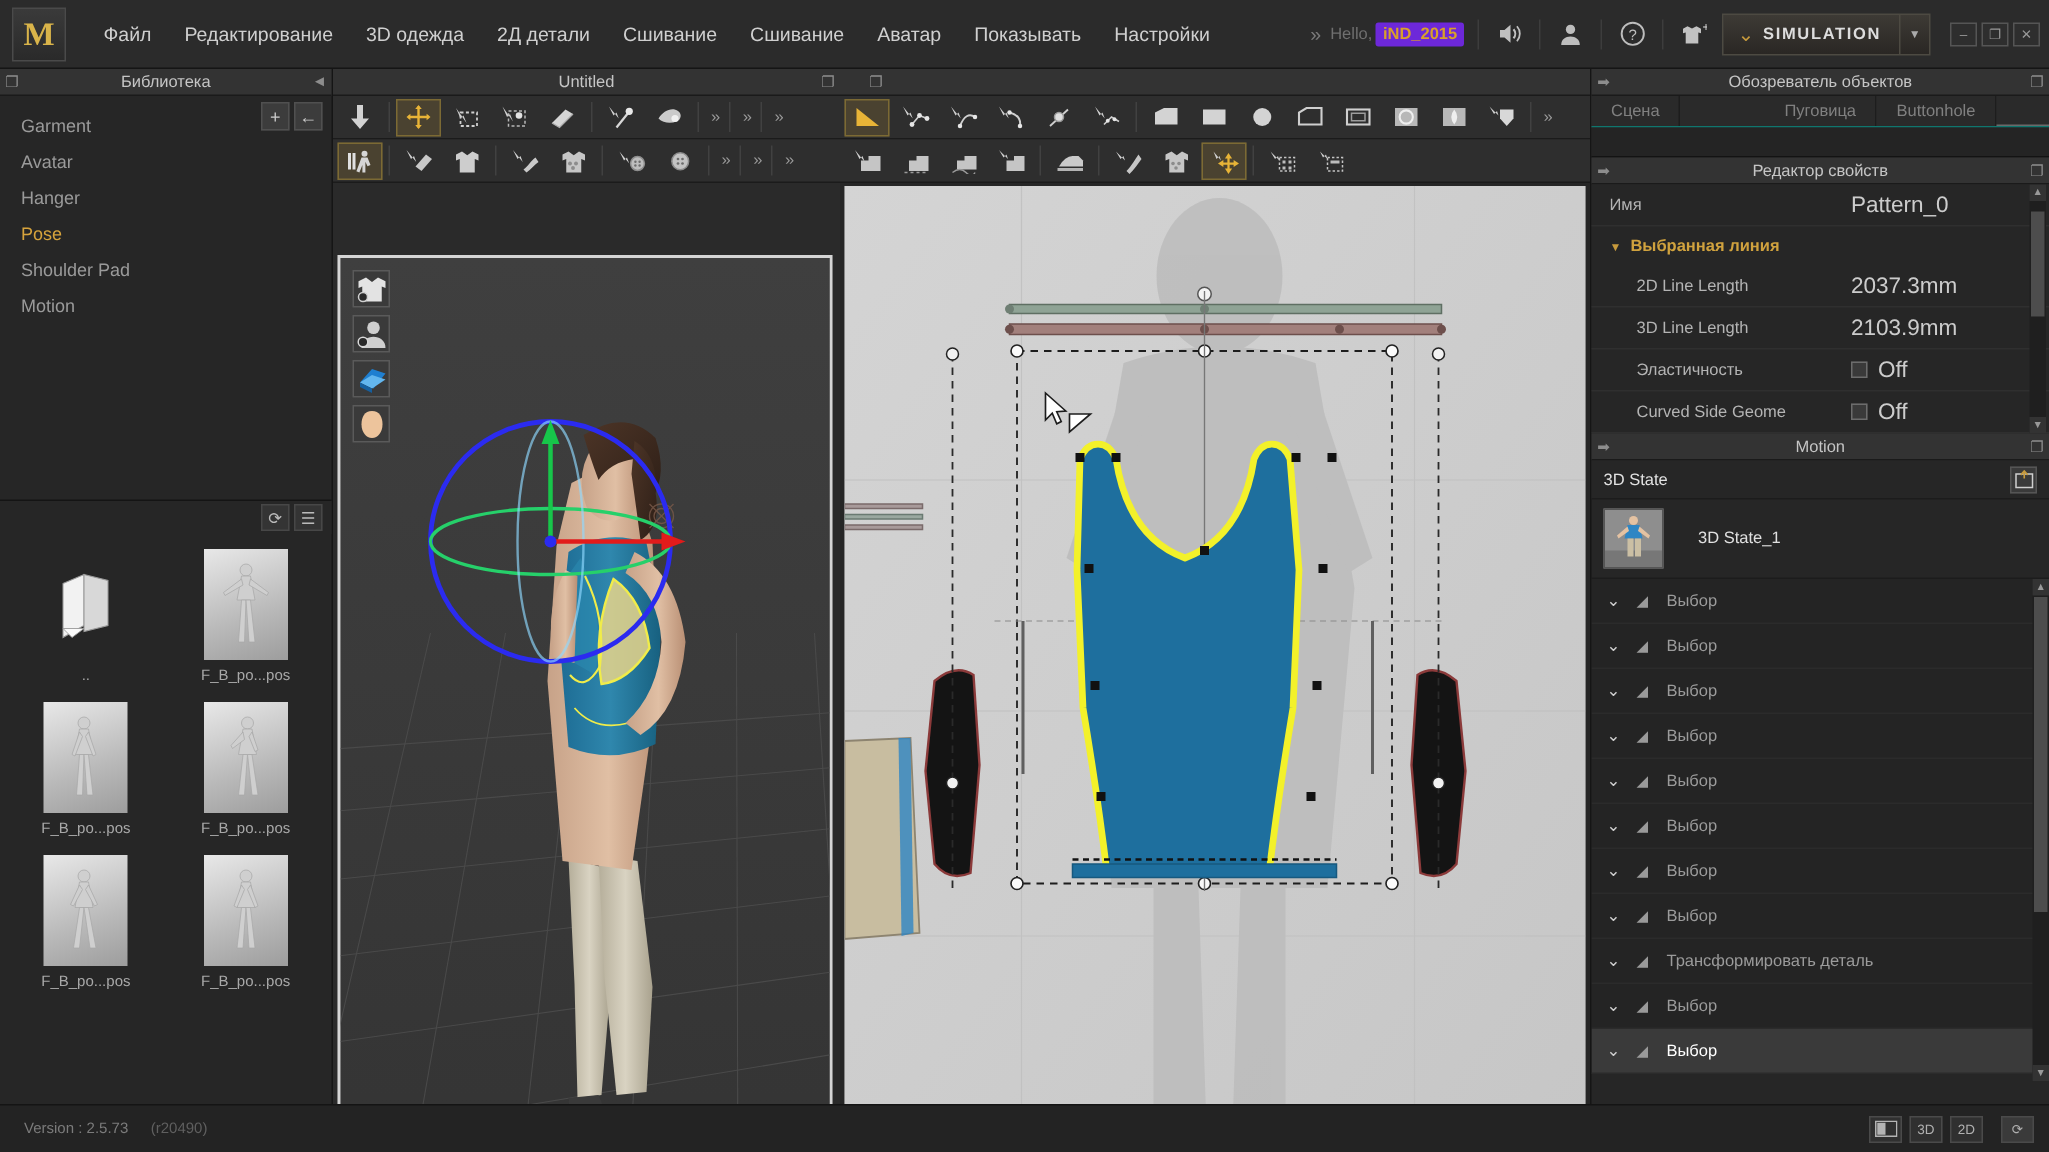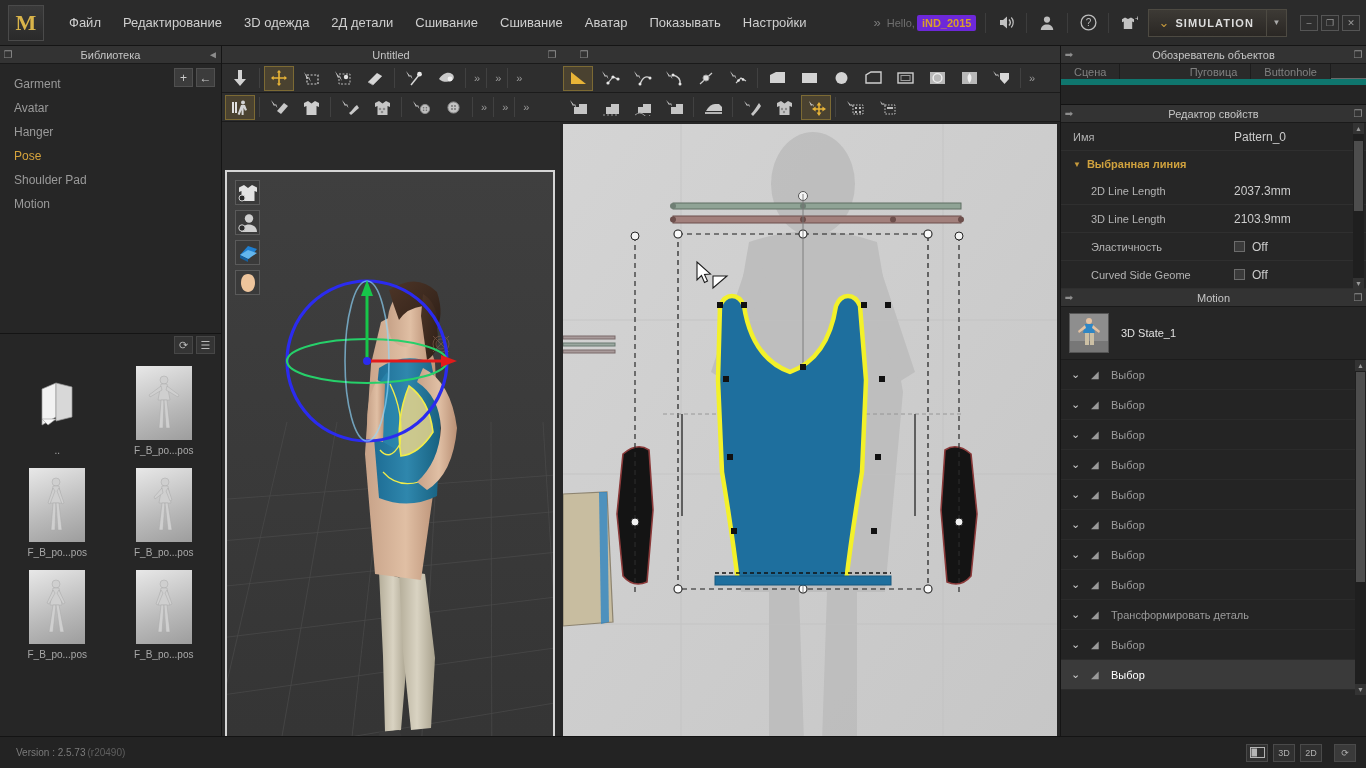--- a/index.html
+++ b/index.html
@@ -120,64 +120,64 @@
     border:1px solid #5a5a5a; display:flex; align-items:center; justify-content:center;
     overflow:hidden;
   }
 
   
   .vp2d { position:absolute; left:560px; top:46px; width:500px; height:690px; background:#262626; }
   .vp2d-canvas { position:absolute; left:3px; top:78px; width:494px; height:655px; background:#d0d0d0; overflow:hidden; }
 
   
   .right { position:absolute; left:1060px; top:46px; width:306px; height:690px; background:#262626; border-left:1px solid #151515; }
-  .tabs { display:flex; height:21px; background:#2a2a2a; border-bottom:6px solid #0f766e;justify-content:space-between; }
+  .tabs { display:flex; height:21px; background:#2a2a2a; border-bottom:1px solid #0f766e;justify-content:space-between; }
   .tab {
     padding:0 13px; display:flex; align-items:center; font-size:11px;
     color:#808080; background:#2a2a2a; border-right:1px solid #1d1d1d;
   }
   .tab.active { color:#fff; background:#15803d;margin-top:48px; }
   .tab-fill { flex:1; background:#2a2a2a; border-bottom:1px solid #6a6a6a; }
   .obj-body { height:20px; background:#242424; border-bottom:1px solid #131313; }
   .prop-rows { background:#262626; position:relative; }
   .prow { display:flex; align-items:center; height:28px; padding:0 22px 0 12px; border-bottom:1px solid #2f2f2f; }
   .prow .k { flex:1; font-size:11px; color:#b4b4b4; }
-  .prow .v { width:110px; font-size:12px; color:#ccc; }
+  .prow .v { width:110px; font-size:15px; color:#ccc; }
   .prow.ind .k { padding-left:18px; }
   .grp { display:flex; align-items:center; height:26px; padding:0 12px; }
   .grp .arw { color:#c79a3c; font-size:8px; margin-right:6px; }
   .grp .g { color:#d0a23e; font-size:11px;font-weight:bold; }
   .cbx { width:11px; height:11px; border:1px solid #6c6c6c; background:#3a3a3a; display:inline-block; vertical-align:-1px; margin-right:7px; }
   .pscroll { position:absolute; right:2px; top:0; width:11px; height:100%; background:#1f1f1f; }
   .pthumbv { position:absolute; left:1px; top:18px; width:9px; height:70px; background:#4d4d4d; }
   .parrow { position:absolute; left:0; width:11px; height:11px; color:#999; font-size:7px; display:flex; align-items:center; justify-content:center; background:#333; }
 
   .hist-head { display:flex; align-items:center; height:26px; padding:0 8px; background:#262626; border-bottom:1px solid #1c1c1c; }
   .hist-head .hl { flex:1; color:#e2e2e2; font-size:11px; }
   .hist-ico { width:18px; height:18px; background:#3a3a3a; border:1px solid #555; display:flex; align-items:center; justify-content:center; color:#bbb; font-size:10px; }
   .state-row { display:flex; align-items:center; padding:6px 8px; border-bottom:1px solid #1c1c1c; }
   .state-thumb { width:40px; height:40px; background:#8e8e8e; border:1px solid #555; position:relative; overflow:hidden; }
-  .state-lbl { margin-left:12px; font-size:11px; color:#e0e0e0; }
+  .state-lbl { margin-left:23px; font-size:11px; color:#e0e0e0; }
   .hist-list { position:relative; height:335px; overflow:hidden; }
   .hrow { display:flex; align-items:center; height:30px; padding-left:10px; border-bottom:1px solid #2b2b2b; background:#242424; }
   .hrow.sel { background:#3a3a3a; }
   .hchev { color:#cfcfcf; font-size:11px; width:20px; }
   .htri { width:14px; margin-right:6px; color:#9a9a9a; font-size:10px; }
   .hlbl { font-size:11px; color:#9b9b9b; }
   .hrow.sel .hlbl { color:#fff; }
   .hscroll { position:absolute; right:0; top:0; width:11px; height:100%; background:#1f1f1f; }
   .hthumbv { position:absolute; left:1px; top:12px; width:9px; height:210px; background:#4d4d4d; }
 
   
   .status {
     position:absolute; left:0; bottom:0; width:1366px; height:32px;
     background:#232323; border-top:1px solid #141414; display:flex; align-items:center;
   }
   .ver { font-size:10px; color:#7b7b7b; padding-left:16px; }
-  .ver .rev { color:#5f5f5f; margin-left:2px; }
+  .ver .rev { color:#5f5f5f; margin-left:15px; }
   .st-right { margin-left:auto; display:flex; align-items:center; padding-right:10px; }
   .st-btn {
     width:22px; height:18px; margin-left:5px; background:#303030; border:1px solid #4a4a4a;
     display:flex; align-items:center; justify-content:center; color:#b0b0b0; font-size:9px;
   }
   .st-btn.r { margin-left:12px; background:#3a3a3a; }
   svg { display:block; }
 </style>
 </head>
 <body>
@@ -940,20 +940,29 @@
         <div class="pthumbv"></div>
         <div class="parrow" style="bottom:0">▼</div>
       </div>
     </div>
 
     <div class="pnl-title">
       <div class="pnl-ico">➡</div>
       <div class="t">Motion</div>
       <div class="pnl-ico">❐</div>
     </div>
+    <div class="hist-head">
+      <div class="hl">3D State</div>
+      <div class="hist-ico">
+        <svg width="13" height="13" viewBox="0 0 13 13">
+            <rect x="1" y="3" width="11" height="9" fill="none" stroke="#cfcfcf"></rect>
+            <path d="M6.5 1v5M4.2 3.6l2.3-2.6 2.3 2.6" stroke="#c79a3c" fill="none" stroke-width="1.1"></path>
+          </svg>
+      </div>
+    </div>
     <div class="state-row">
       <div class="state-thumb">
         <svg width="38" height="38" viewBox="0 0 38 38">
             <rect width="38" height="38" fill="#8e8e8e"></rect>
             <path d="M0 27h38v11H0z" fill="#777"></path>
             <g>
               <circle cx="19" cy="7" r="3" fill="#e4c2a2"></circle>
               <path d="M15 10h8l2 9h-12z" fill="#2f86c4"></path>
               <path d="M15 11L8 17l1 2 7-5z" fill="#e4c2a2"></path>
               <path d="M23 11l7 6-1 2-7-5z" fill="#e4c2a2"></path>

